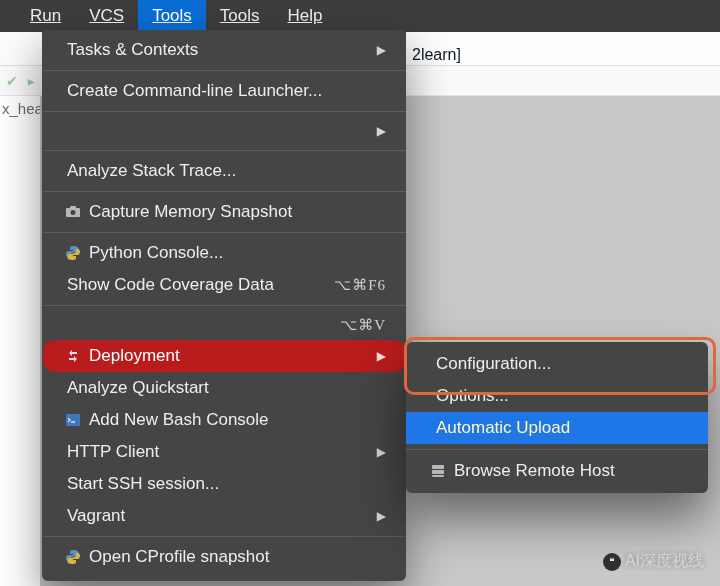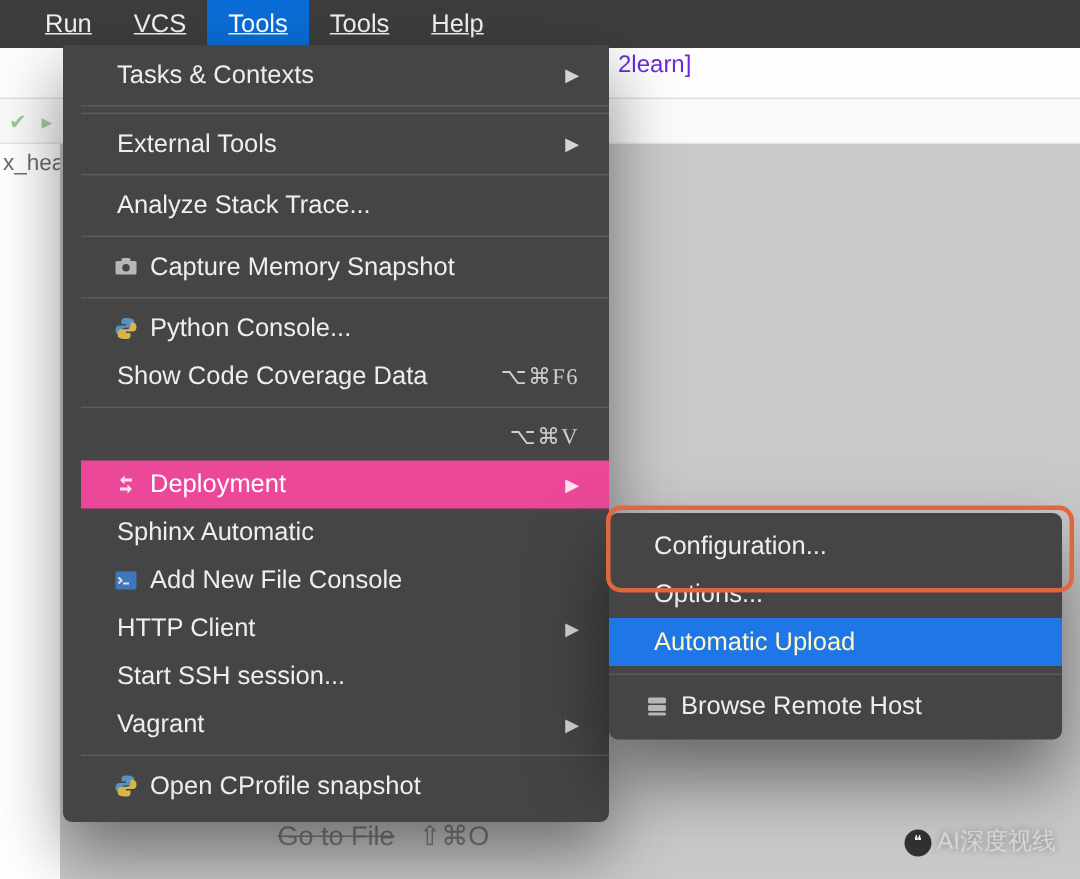--- a/index.html
+++ b/index.html
@@ -38,22 +38,22 @@
     align-items: center;
     padding: 0 8px;
     color: #555;
     font-size: 16px;
     position: relative;
     border-bottom: 1px solid #e0e0e0;
   }
   .under-bar .title-frag {
     position: absolute;
     left: 412px;
-    top: 3px;
-    color: #6d28d9;
+    top: 14px;
+    color: #0f172a;
   }
   .toolbar-row {
     background: #fafafa;
     height: 30px;
     border-bottom: 1px solid #e5e5e5;
     display: flex;
     align-items: center;
     padding-left: 6px;
     gap: 10px;
   }
@@ -74,32 +74,32 @@
     background: #c9c9ca;
   }
   .dropdown {
     position: absolute;
     left: 42px;
     top: 30px;
     width: 364px;
     background: #454545;
     color: #eee;
     border-radius: 0 0 6px 6px;
-    padding: 4px 0 8px 12px;
+    padding: 4px 0 8px 1px;
     box-shadow: 0 20px 45px rgba(0,0,0,.45);
     font-size: 17px;
   }
   .dropdown .dd-item {
     padding: 6px 20px 6px 24px;
     display: flex;
     align-items: center;
     min-height: 30px;
     position: relative;
   }
-  .dropdown .dd-item.selected { background: #ec4899; color: #fff; }
+  .dropdown .dd-item.selected { background: #b91c1c; color: #fff; border-radius: 12px; }
   .dropdown .dd-item .chev {
     margin-left: auto;
     font-size: 12px;
     opacity: .85;
   }
   .dropdown .dd-item .shortcut {
     margin-left: auto;
     color: #cfcfcf;
     font-size: 15px;
     letter-spacing: 1px;
@@ -215,24 +215,26 @@
   <span>⇧⌘O</span>
 </div>
 
 <div class="dropdown">
   <div class="dd-item">
     <span>Tasks &amp; Contexts</span>
     <span class="chev">▶</span>
   </div>
   <div class="dd-sep"></div>
 
-  <div class="dd-sep"></div>
-
-  <div class="dd-item">
-    <span>External Tools</span>
+  <div class="dd-item">
+    <span>Create Command-line Launcher...</span>
+  </div>
+  <div class="dd-sep"></div>
+
+  <div class="dd-item">
     <span class="chev">▶</span>
   </div>
   <div class="dd-sep"></div>
 
   <div class="dd-item">
     <span>Analyze Stack Trace...</span>
   </div>
   <div class="dd-sep"></div>
 
   <div class="dd-item">
@@ -270,30 +272,30 @@
     <span class="dd-icon">
       <svg class="i" viewBox="0 0 16 16" fill="#fff">
           <path d="M4 5l3-3v2h5v2H7v2zM12 11l-3 3v-2H4v-2h5V8z"></path>
         </svg>
     </span>
     <span>Deployment</span>
     <span class="chev">▶</span>
   </div>
 
   <div class="dd-item">
-    <span>Sphinx Automatic</span>
+    <span>Analyze Quickstart</span>
   </div>
   <div class="dd-item">
     <span class="dd-icon">
       <svg class="i" viewBox="0 0 16 16">
           <rect x="1" y="2" width="14" height="12" rx="1" fill="#3f7fd4"></rect>
           <path d="M3 6l2 2-2 2M6 10h4" stroke="#fff" stroke-width="1.3" fill="none"></path>
         </svg>
     </span>
-    <span>Add New File Console</span>
+    <span>Add New Bash Console</span>
   </div>
   <div class="dd-item">
     <span>HTTP Client</span>
     <span class="chev">▶</span>
   </div>
   <div class="dd-item">
     <span>Start SSH session...</span>
   </div>
   <div class="dd-item">
     <span>Vagrant</span>

